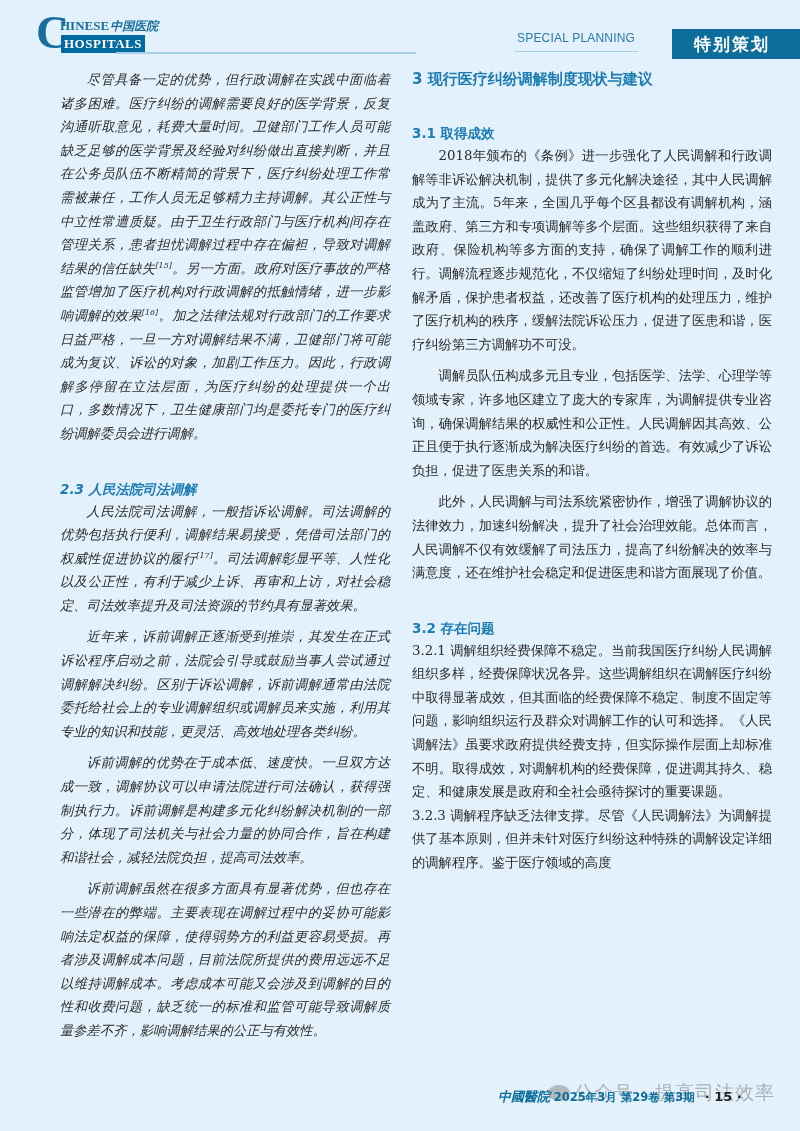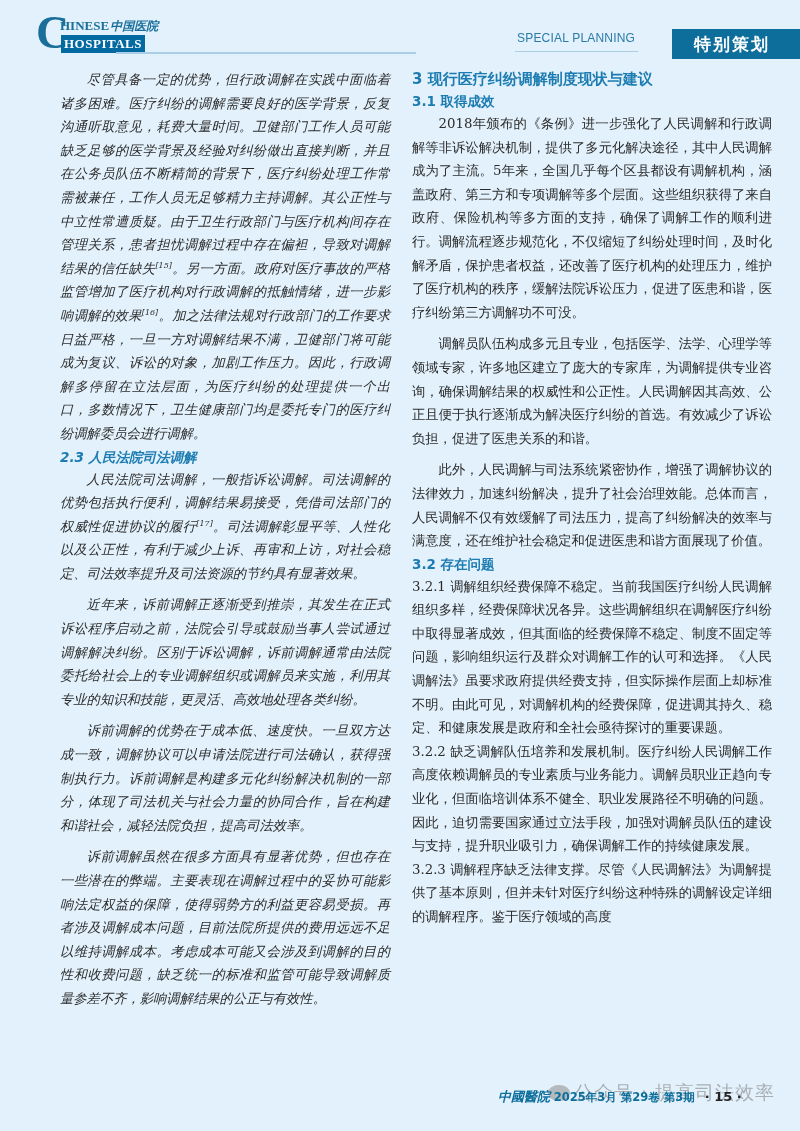--- a/index.html
+++ b/index.html
@@ -21,21 +21,21 @@
   .special-rule { position:absolute; left:515px; top:51px; width:123px; height:1px; background:#a9cfe6; }
   .tag { position:absolute; left:672px; top:29px; width:182px; height:30px; background:#0d6e9c; color:#fff; font-size:17px; font-weight:bold; line-height:30px; padding-left:22px; box-sizing:border-box; letter-spacing:2px; }
 
   .col { position:absolute; top:68px; font-size:13.3px; line-height:23.6px; text-align:justify; }
   .col.left { left:60px; width:330px;font-style:italic; }
   .col.right { left:412px; width:360px; }
   .col p { margin:0; text-indent:2em; }
   .col p.noindent { text-indent:0; }
   .col p.gap { margin-top:8px; }
   .h-sec { color:#1c7cb2; font-family:"DejaVu Sans", sans-serif; font-weight:bold; font-size:15px; line-height:22px; }
-  .h-sub { color:#1c7cb2; font-family:"DejaVu Sans", sans-serif; font-weight:bold; font-size:13.5px; line-height:22px; }
+  .h-sub { color:#1c7cb2; font-family:"DejaVu Sans", sans-serif; font-weight:bold; font-size:13.5px; line-height:22px;margin-top:32px; }
   sup { font-size:8px; line-height:0; vertical-align:super; }
 
   .footer { position:absolute; left:498px; top:1088px; font-size:12px; white-space:nowrap; }
   .footer .brand { color:#0d6e9c; font-weight:bold; font-style:italic; font-size:13px; }
   .footer .issue { color:#0d6e9c; font-family:"DejaVu Sans", sans-serif; font-size:11.5px; font-weight:bold; }
   .footer .page { color:#222; font-family:"DejaVu Sans", sans-serif; font-weight:bold; font-size:13px; margin-left:6px; }
   .watermark { position:absolute; left:548px; top:1080px; font-family:"DejaVu Sans", sans-serif; font-size:19px; color:rgba(120,120,120,0.55); white-space:nowrap; letter-spacing:1px; }
   .wm-icon { display:inline-block; width:22px; height:16px; background:rgba(140,140,140,0.55); border-radius:50%; vertical-align:-2px; margin-right:4px; }
 </style>
 </head>
@@ -62,22 +62,21 @@
   <p class="gap">诉前调解虽然在很多方面具有显著优势，但也存在一些潜在的弊端。主要表现在调解过程中的妥协可能影响法定权益的保障，使得弱势方的利益更容易受损。再者涉及调解成本问题，目前法院所提供的费用远远不足以维持调解成本。考虑成本可能又会涉及到调解的目的性和收费问题，缺乏统一的标准和监管可能导致调解质量参差不齐，影响调解结果的公正与有效性。</p>
 </div>
 
 <div class="col right">
   <div class="h-sec">3  现行医疗纠纷调解制度现状与建议</div>
   <div class="h-sub">3.1  取得成效</div>
   <p>2018年颁布的《条例》进一步强化了人民调解和行政调解等非诉讼解决机制，提供了多元化解决途径，其中人民调解成为了主流。5年来，全国几乎每个区县都设有调解机构，涵盖政府、第三方和专项调解等多个层面。这些组织获得了来自政府、保险机构等多方面的支持，确保了调解工作的顺利进行。调解流程逐步规范化，不仅缩短了纠纷处理时间，及时化解矛盾，保护患者权益，还改善了医疗机构的处理压力，维护了医疗机构的秩序，缓解法院诉讼压力，促进了医患和谐，医疗纠纷第三方调解功不可没。</p>
   <p class="gap">调解员队伍构成多元且专业，包括医学、法学、心理学等领域专家，许多地区建立了庞大的专家库，为调解提供专业咨询，确保调解结果的权威性和公正性。人民调解因其高效、公正且便于执行逐渐成为解决医疗纠纷的首选。有效减少了诉讼负担，促进了医患关系的和谐。</p>
   <p class="gap">此外，人民调解与司法系统紧密协作，增强了调解协议的法律效力，加速纠纷解决，提升了社会治理效能。总体而言，人民调解不仅有效缓解了司法压力，提高了纠纷解决的效率与满意度，还在维护社会稳定和促进医患和谐方面展现了价值。</p>
   <div class="h-sub">3.2  存在问题</div>
-  <p class="noindent">3.2.1  调解组织经费保障不稳定。当前我国医疗纠纷人民调解组织多样，经费保障状况各异。这些调解组织在调解医疗纠纷中取得显著成效，但其面临的经费保障不稳定、制度不固定等问题，影响组织运行及群众对调解工作的认可和选择。《人民调解法》虽要求政府提供经费支持，但实际操作层面上却标准不明。由此可见，对调解机构的经费保障，促进调其持久、稳定、和健康发展是政府和全社会亟待探讨的重要课题。</p>
-  <p class="noindent">3.2.2  缺乏调解队伍培养和发展机制。医疗纠纷人民调解工作高度依赖调解员的专业素质与业务能力。调解员职业正趋向专业化，但面临培训体系不健全、职业发展路径不明确的问题。因此，迫切需要国家通过立法手段，加强对调解员队伍的建设与支持，提升职业吸引力，确保调解工作的持续健康发展。</p>
+  <p class="noindent">3.2.1  调解组织经费保障不稳定。当前我国医疗纠纷人民调解组织多样，经费保障状况各异。这些调解组织在调解医疗纠纷中取得显著成效，但其面临的经费保障不稳定、制度不固定等问题，影响组织运行及群众对调解工作的认可和选择。《人民调解法》虽要求政府提供经费支持，但实际操作层面上却标准不明。取得成效，对调解机构的经费保障，促进调其持久、稳定、和健康发展是政府和全社会亟待探讨的重要课题。</p>
   <p class="noindent">3.2.3  调解程序缺乏法律支撑。尽管《人民调解法》为调解提供了基本原则，但并未针对医疗纠纷这种特殊的调解设定详细的调解程序。鉴于医疗领域的高度</p>
 </div>
 
 <div class="watermark"><span class="wm-icon"></span><span>公众号 · 提高司法效率</span></div>
 <div class="footer">
   <span class="brand">中國醫院</span>
   <span class="issue">2025年3月 第29卷 第3期</span>
   <span class="page">· 15 ·</span>
 </div>
 

